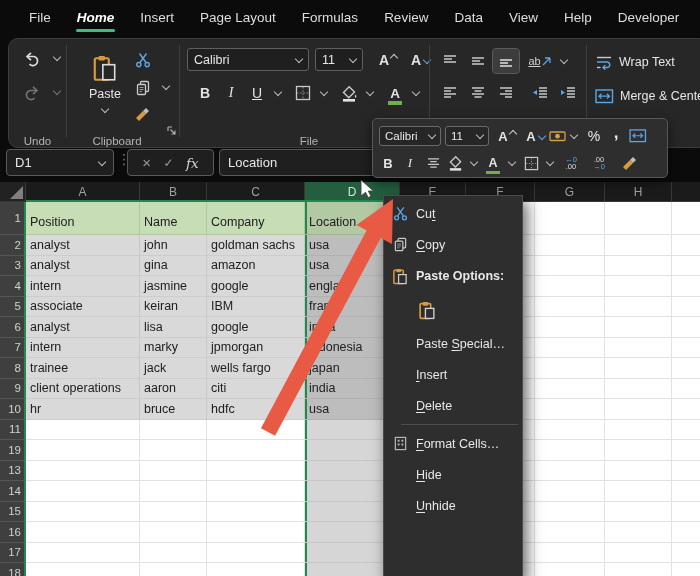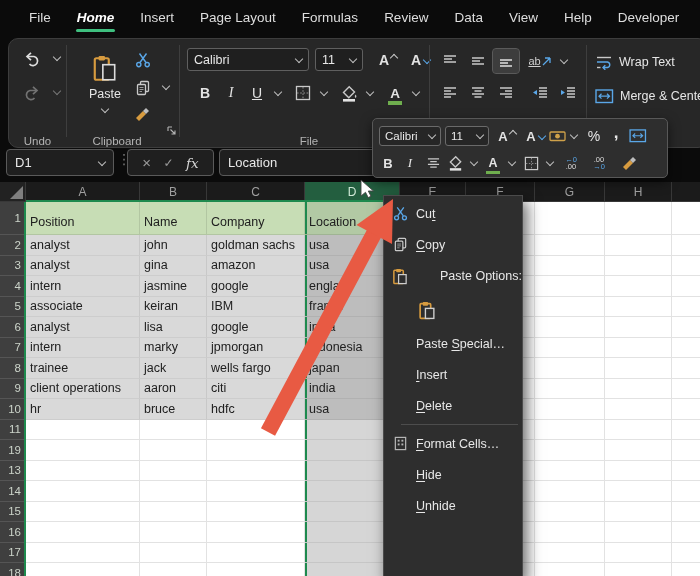--- a/index.html
+++ b/index.html
@@ -55,21 +55,21 @@
   .cell.f{background:var(--c-data-fill,#d9d9d9);border-right-color:rgba(0,0,0,.07);border-bottom-color:rgba(0,0,0,.05);}
   .cell.fs{background:var(--c-data-selected-fill,#bdbdbd);border-right-color:rgba(0,0,0,.08);border-bottom-color:rgba(0,0,0,.06);}
   .cell.ws{background:var(--c-empty-selected-fill,#d6d6d6);border-right-color:rgba(0,0,0,.07);border-bottom-color:rgba(0,0,0,.07);}
   .cell.dleft{box-shadow:inset 2px 0 0 var(--c-accent,#1e8a4e);}
   #sel-underline,#gutter-edge{position:absolute;background:var(--c-accent,#1e8a4e);z-index:5;}
   
   #ctxmenu{position:absolute;left:383px;top:195px;width:140px;height:385px;background:#2e2e2e;
       border:1px solid #4b4b4b;box-sizing:border-box;box-shadow:4px 6px 14px rgba(0,0,0,.6);z-index:40;padding-top:2px;}
   .mi{display:flex;align-items:center;height:31px;color:#e8e8e8;font-size:12.5px;cursor:default;}
   .mi .mi-ico{width:32px;display:flex;align-items:center;justify-content:center;flex:0 0 32px;}
-  .mi.hdr{font-weight:normal;height:32px;justify-content:space-between;}
+  .mi.hdr{font-weight:bold;height:32px;}
   .mi.chip{height:36px;}
   .mi-sep{height:7px;display:flex;align-items:center;}
   .mi-sep i{display:block;height:1px;background:#4d4d4d;margin-left:17px;margin-right:4px;flex:1;}
   .mi u{text-underline-offset:2px;}
   
   #minibar{position:absolute;left:372px;top:118px;width:296px;height:60px;background:#2e2e2e;border:1px solid #585858;
       border-radius:5px;box-sizing:border-box;box-shadow:0 4px 12px rgba(0,0,0,.55);z-index:30;}
   #minibar .mrow{position:absolute;left:0;width:100%;display:flex;align-items:center;}
   .mbtn{display:flex;align-items:center;justify-content:center;height:22px;}
   .mcombo{background:#262626;border:1px solid #6a6a6a;border-radius:3px;color:#e8e8e8;font-size:11.5px;height:20px;

